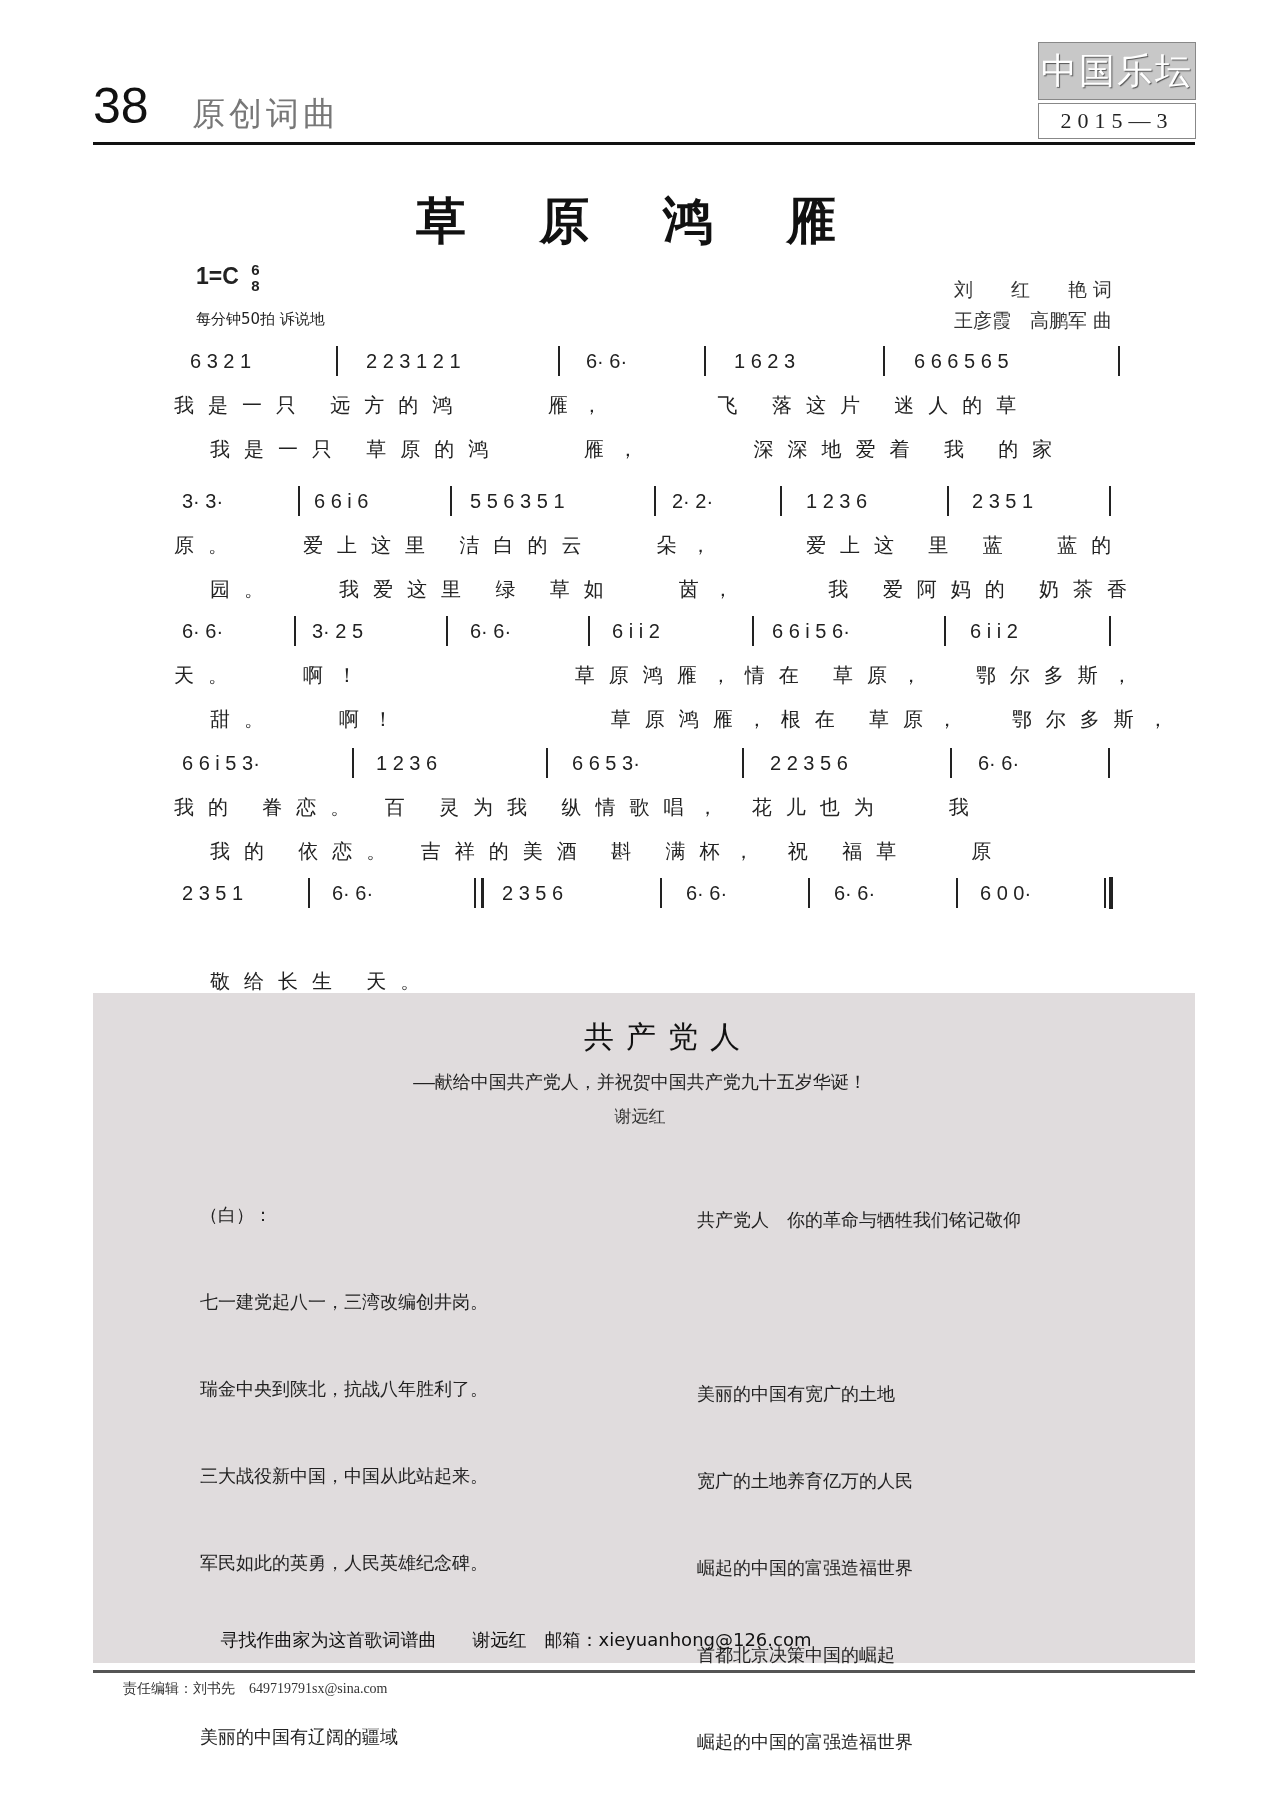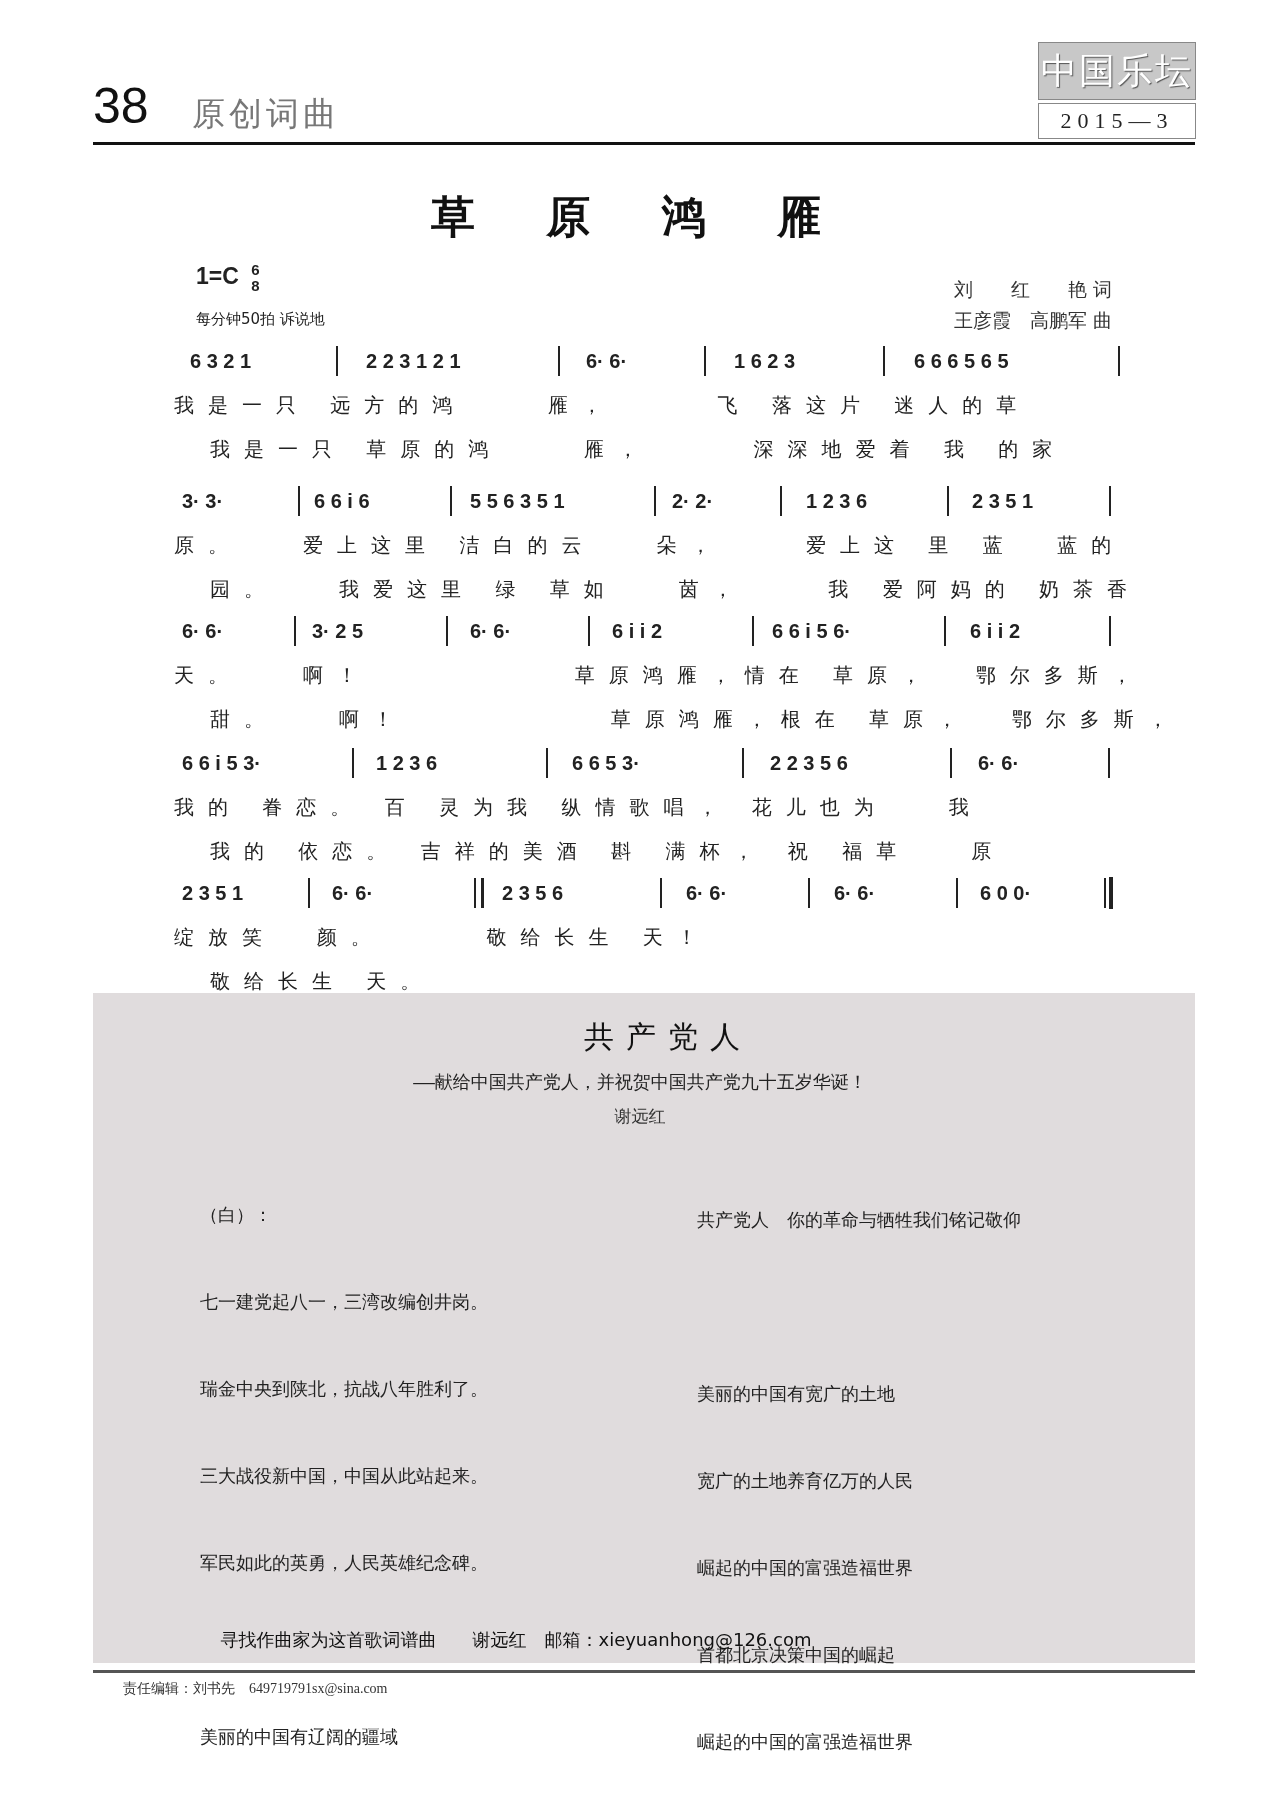--- a/index.html
+++ b/index.html
@@ -6,27 +6,27 @@
   body { width:1280px; height:1799px; position:relative; overflow:hidden;
          font-family:"DejaVu Serif", serif; color:#222; }
   .abs { position:absolute; }
   .pnum { left:93px; top:78px; font-family:"Liberation Sans", sans-serif; font-size:50px; line-height:56px; color:#111; }
   .section { left:192px; top:92px; font-size:33px; color:#777; letter-spacing:4px; font-family:"DejaVu Serif", serif; }
   .logo-box { left:1038px; top:42px; width:156px; height:56px; background:#c8c8c8; border:1px solid #888;
               font-size:36px; color:#fff; text-shadow:1px 1px 1px #555; text-align:center; line-height:56px; letter-spacing:2px; }
   .year-box { left:1038px; top:103px; width:156px; height:34px; border:1px solid #888; background:#fff;
               font-size:22px; text-align:center; line-height:34px; letter-spacing:6px; color:#222; font-family:"Liberation Serif", serif; }
   .top-rule { left:93px; top:142px; width:1102px; height:3px; background:#111; }
-  .title { left:0; width:1280px; top:188px; text-align:center; font-size:44px; letter-spacing:28px; font-weight:bold; color:#111; }
+  .title { left:0; width:1280px; top:188px; text-align:center; font-size:50px; letter-spacing:28px; font-weight:bold; color:#111; }
   .key { left:196px; top:262px; font-family:"Liberation Sans", sans-serif; font-weight:bold; font-size:23px; }
   .frac { display:inline-block; vertical-align:middle; font-size:15px; line-height:16px; text-align:center; margin-left:6px; }
   .tempo { left:196px; top:310px; font-family:"DejaVu Sans", sans-serif; font-size:15px; color:#222; }
   .credits { left:920px; top:274px; width:192px; font-size:19px; line-height:31px; text-align:right; color:#333; }
   .staff { left:180px; width:940px; height:140px; }
-  .notes { position:absolute; left:0; top:0; width:100%; height:44px; font-family:"Liberation Sans", sans-serif; font-weight:bold; font-size:20px; }
+  .notes { position:absolute; left:0; top:0; width:100%; height:44px; font-family:"Liberation Sans", sans-serif; font-weight:normal; font-size:20px; }
   .bar { position:absolute; top:6px; width:2px; height:30px; background:#222; }
   .n { position:absolute; top:10px; }
   .lyr { position:absolute; left:-6px; font-size:20px; letter-spacing:14px; white-space:pre; color:#222; }
   .l1 { top:52px; } .l2 { top:96px;margin-left:36px; }
   .panel { left:93px; top:993px; width:1102px; height:670px; background:#e0dcdd; }
   .poem-title { left:0; width:1280px; top:1017px; text-align:center; font-size:30px; letter-spacing:12px; color:#111;padding-left:28px; }
   .subtitle { left:0; width:1280px; top:1070px; text-align:center; font-family:Liberation Mono, monospace; font-size:18px; color:#222; }
   .author { left:0; width:1280px; top:1105px; text-align:center; font-family:"DejaVu Sans", sans-serif; font-size:17px; color:#333; }
   .col { font-size:18px; line-height:29px; color:#222; white-space:pre; }
   .col .gap { height:29px; }
@@ -137,21 +137,20 @@
     <span class="bar" style="left:294px;width:5px;border-left:2px solid #222;background:none;border-right:3px solid #222"></span>
     <span class="n" style="left:322px">2 3 5 6</span>
     <span class="bar" style="left:480px"></span>
     <span class="n" style="left:506px">6· 6·</span>
     <span class="bar" style="left:628px"></span>
     <span class="n" style="left:654px">6· 6·</span>
     <span class="bar" style="left:776px"></span>
     <span class="n" style="left:800px">6 0 0·</span>
     <span class="bar" style="left:924px;width:2px;box-shadow:6px 0 0 1px #222"></span>
   </div>
-  <div class="lyr l1">绽放笑  颜。     敬给长生 天！</div>
   <div class="lyr l2">敬给长生 天。</div>
 </div>
 
 <div class="abs panel"></div>
 <div class="abs poem-title">共产党人</div>
 <div class="abs subtitle">——献给中国共产党人，并祝贺中国共产党九十五岁华诞！</div>
 <div class="abs author">谢远红</div>
 
 <div class="abs col" style="left:200px; top:1142px;">
   <div>（白）：</div>

